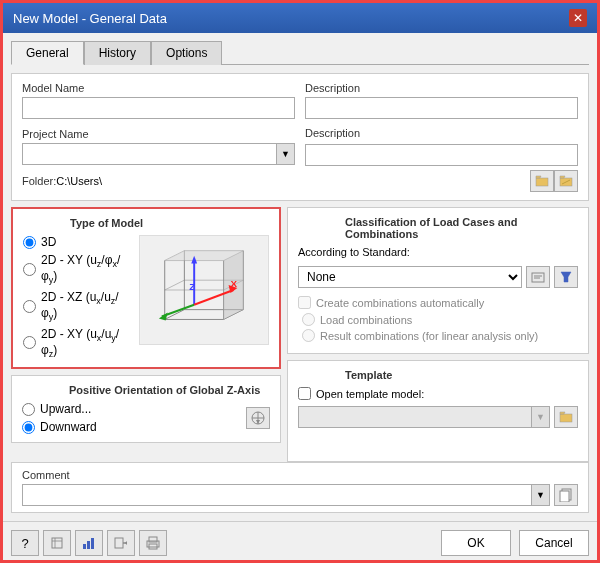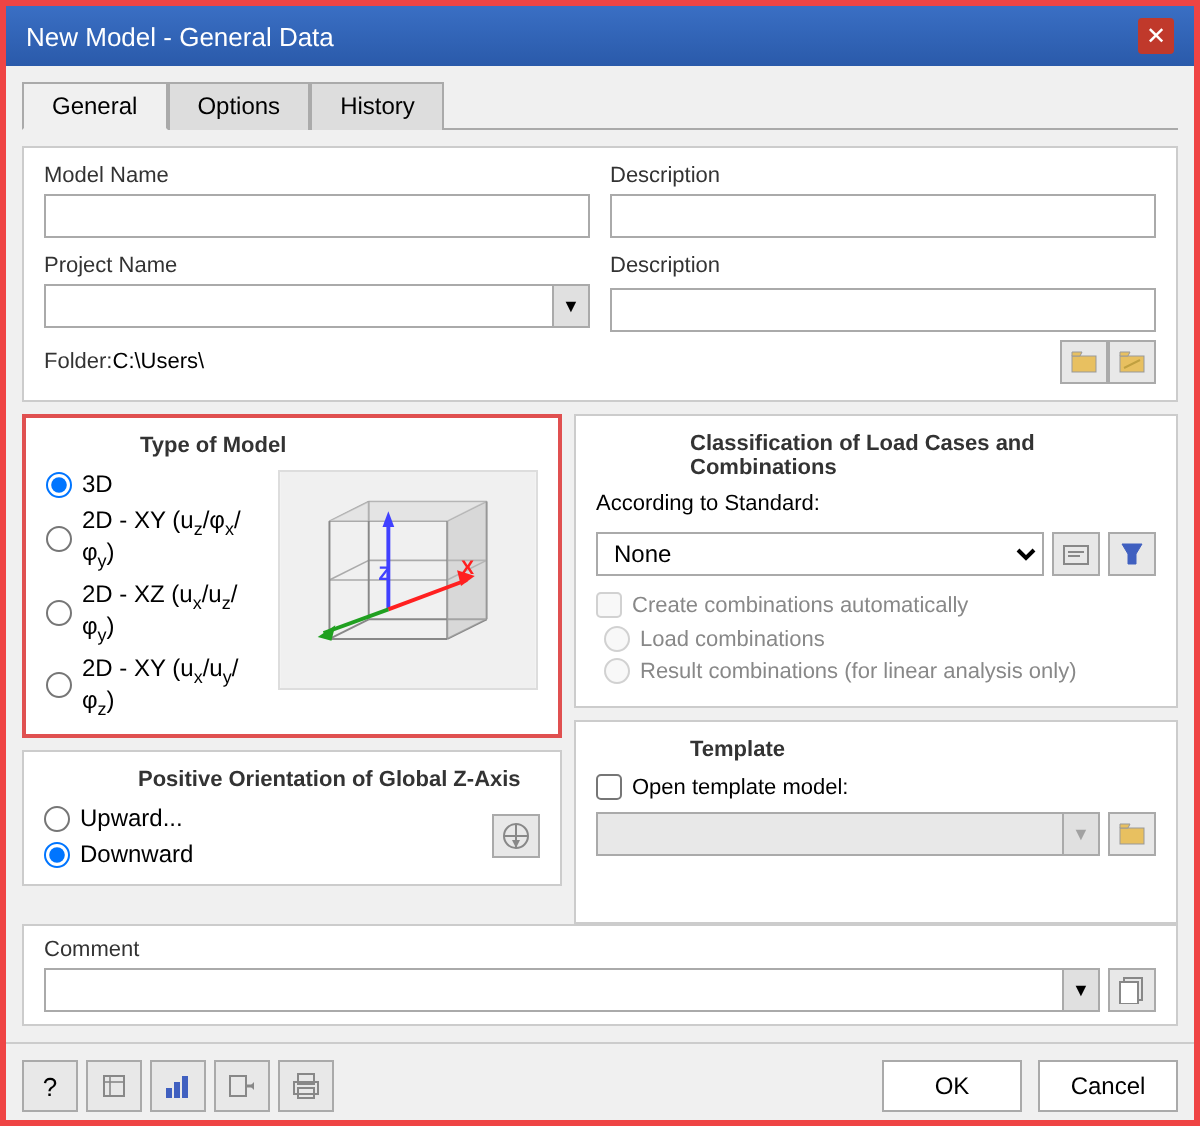--- a/index.html
+++ b/index.html
@@ -75,20 +75,21 @@
     .section-panel {
       border: 1px solid #ccc;
       background: white;
       padding: 8px 10px;
       margin-bottom: 6px;
     }
 
     .row-two-col {
       display: flex;
       gap: 10px;
+      align-items: center;
     }
 
     .col-half {
       flex: 1;
     }
 
     .field-label {
       font-size: 11px;
       color: #333;
       margin-bottom: 3px;
@@ -405,22 +406,22 @@
 
   <div class="title-bar">
     <span>New Model - General Data</span>
     <button class="title-bar-close">✕</button>
   </div>
 
   <div class="content">
 
     <div class="tabs">
       <div class="tab active">General</div>
+      <div class="tab">History</div>
       <div class="tab">Options</div>
-      <div class="tab">History</div>
     </div>
 
     <div class="section-panel">
       <div class="row-two-col">
         <div class="col-half">
           <div class="field-label">Model Name</div>
           <input type="text" class="text-input" style="">
         </div>
         <div class="col-half">
           <div class="field-label">Description</div>

